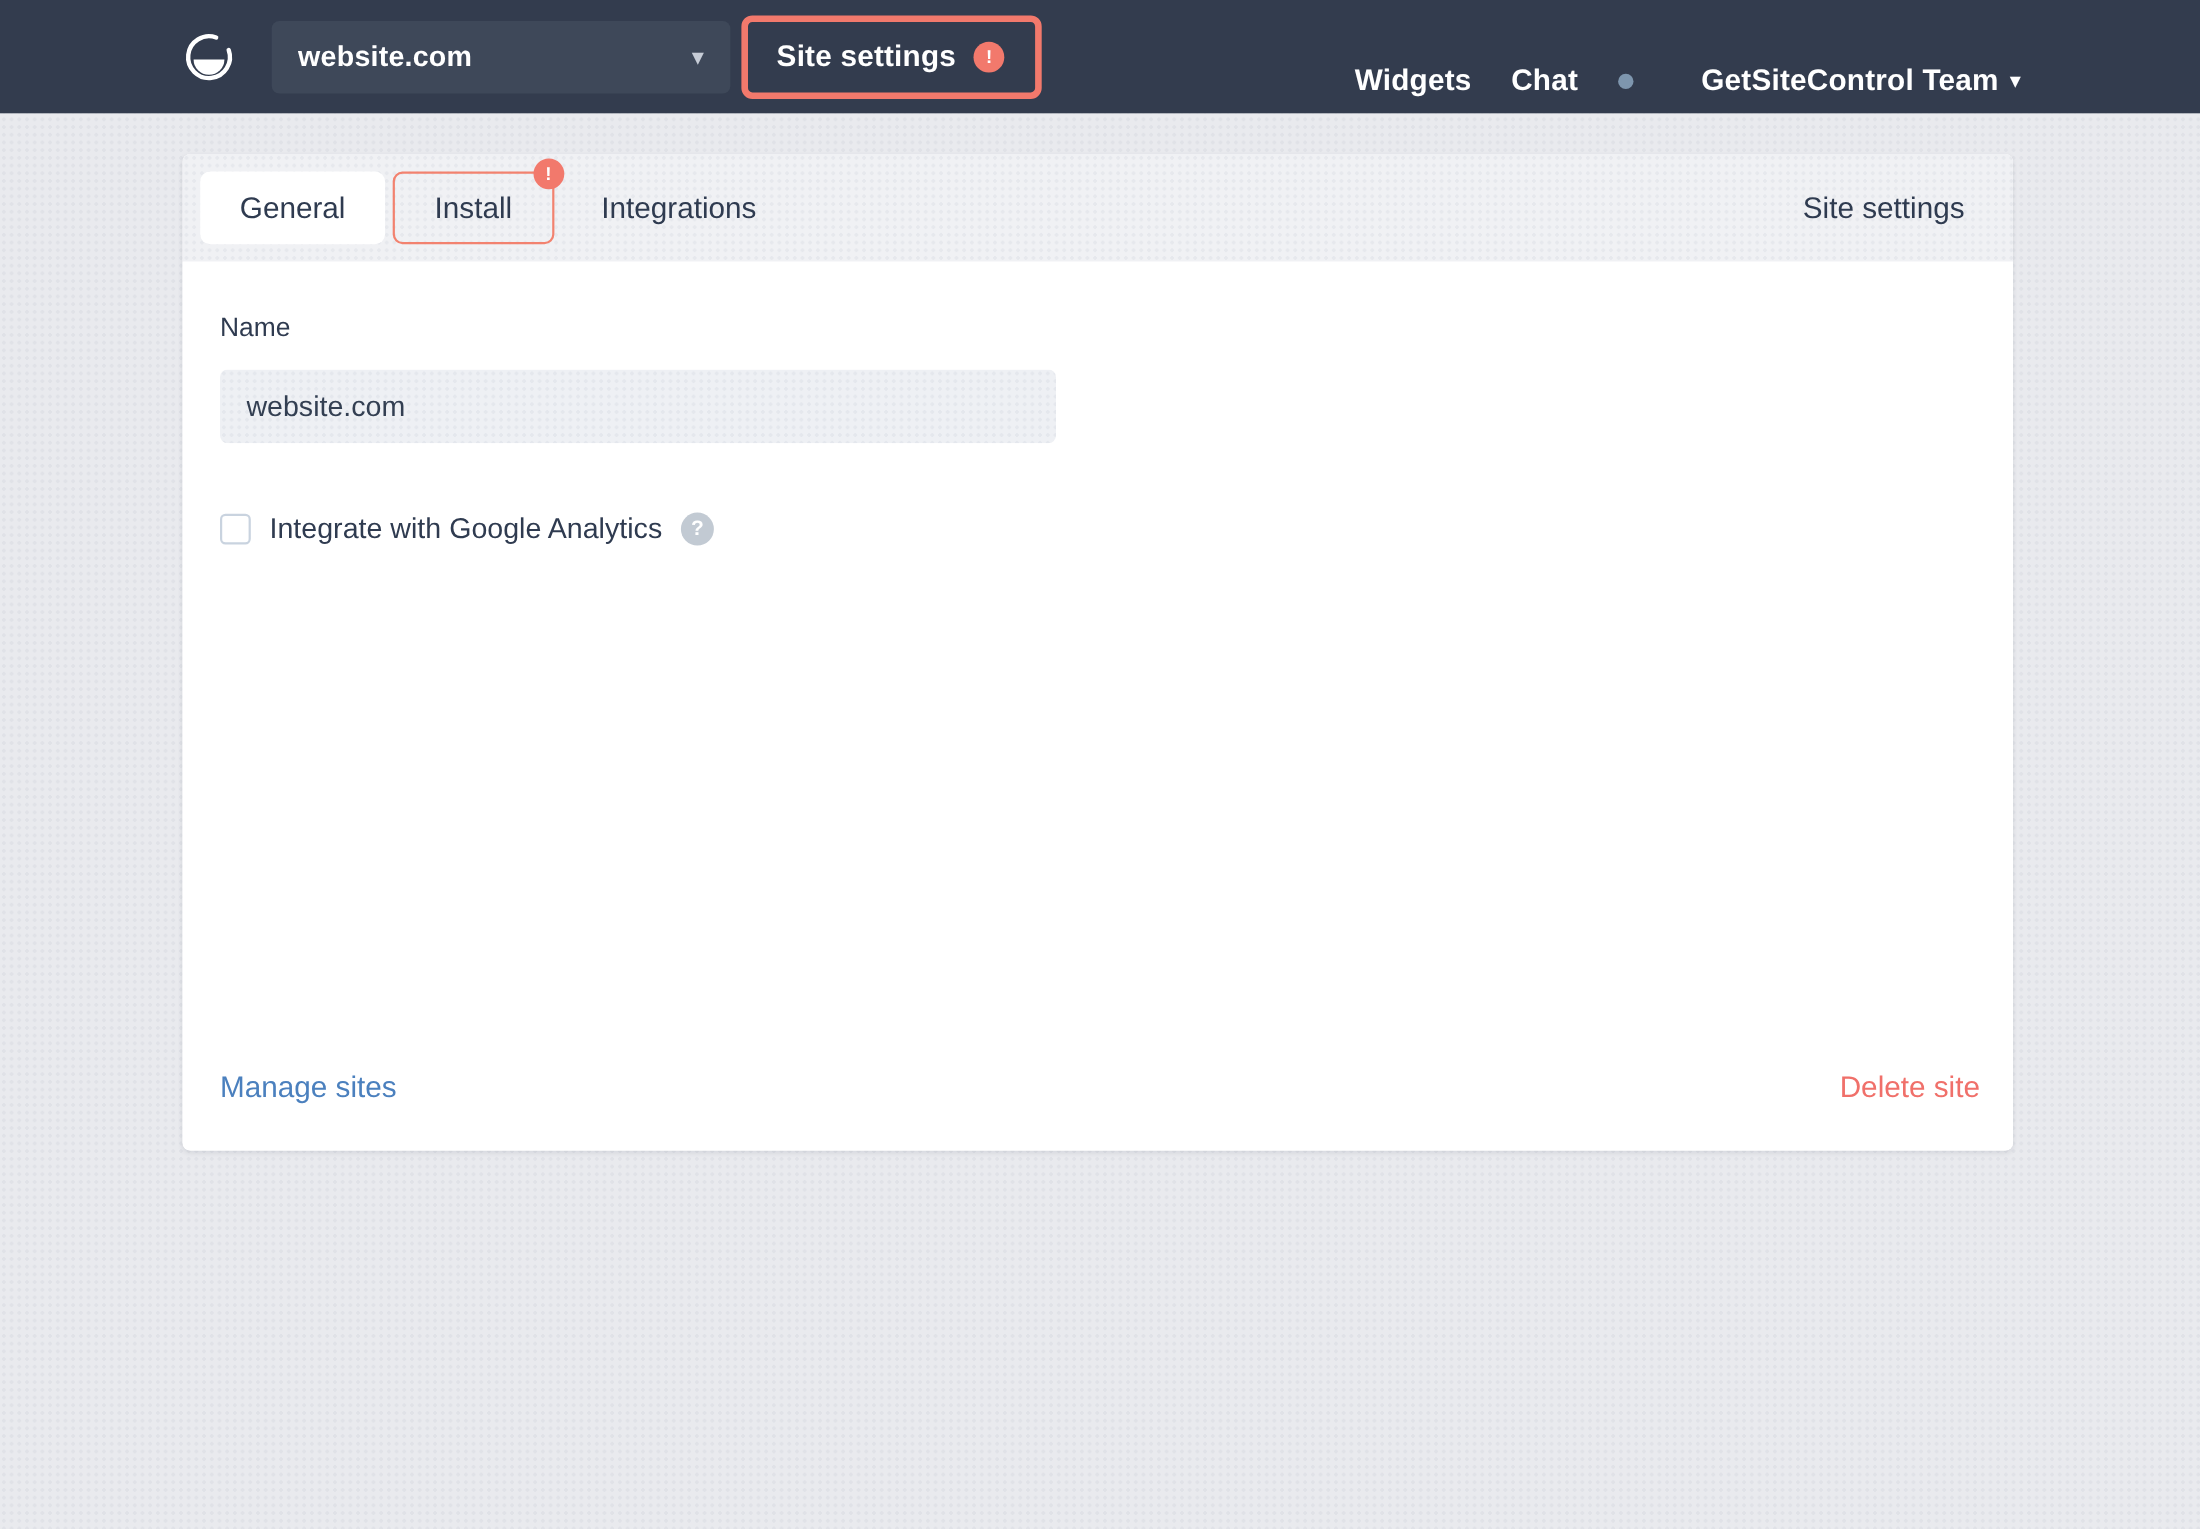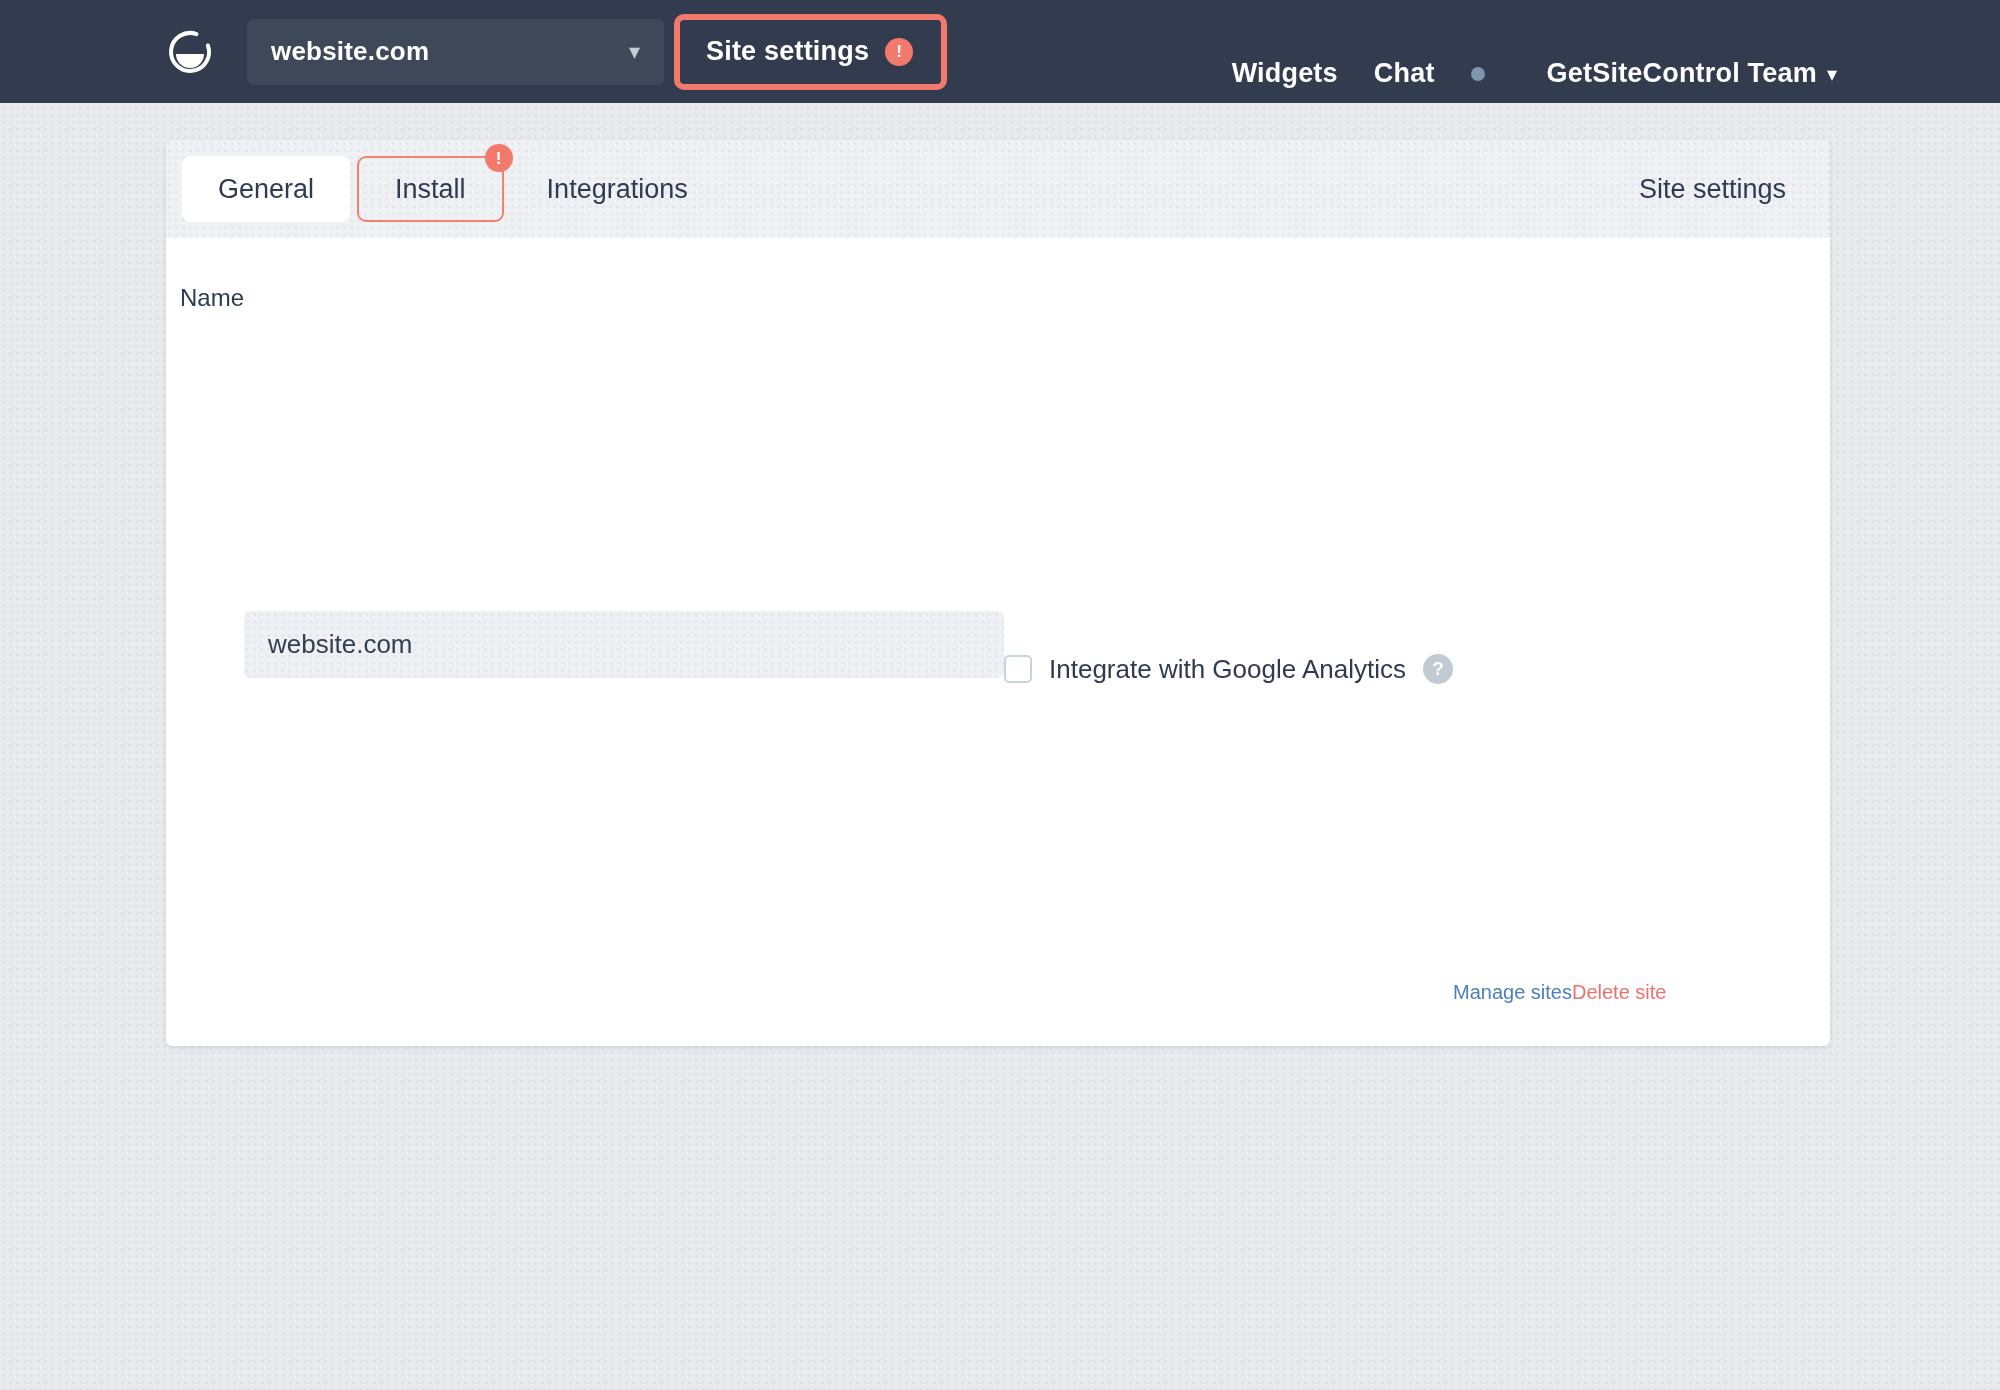--- a/index.html
+++ b/index.html
@@ -99,24 +99,25 @@
   .tab.alert { border: 2px solid #F2826F; }
   .tab .tab-badge { position: absolute; top: -14px; right: -11px; }
   .header-title {
     margin-left: auto; margin-right: 44px;
     font-size: 27px; color: #2F3B50;
   }
 
   
   .card-body {
     flex: 1;
-    padding: 46px 30px 42px 14px;
-    display: flex; flex-direction: row;
+    padding: 46px 30px 42px 34px;
+    display: flex; flex-direction: column;
     border-radius: 0 0 7px 7px;
     background: #FFFFFF;
+    gap: 12px;
   }
   .field-label { font-size: 24px; color: #2F3B50; margin-bottom: 12px; display: block; }
   .name-row { display: flex; align-items: center; }
   .text-input {
     width: 760px; height: 67px;
     background-color: #EEF0F4;
     border: none; outline: none;
     border-radius: 7px;
     padding: 0 24px;
     font-family: inherit;
@@ -144,21 +145,21 @@
   .check-label { margin-left: 17px; font-size: 26px; color: #2F3B50; cursor: pointer; }
   .help {
     margin-left: 17px;
     width: 30px; height: 30px; border-radius: 50%;
     background: #C2CAD3; color: #FFFFFF;
     display: inline-flex; align-items: center; justify-content: center;
     font-size: 19px; font-weight: 700;
     cursor: pointer;
   }
   .card-footer { margin-top: auto; display: flex; align-items: baseline; }
-  .link { font-size: 20px; text-decoration: none; cursor: pointer; }
+  .link { font-size: 27px; text-decoration: none; cursor: pointer; }
   .link.manage { color: #4B80BE; }
   .link.delete { margin-left: auto; color: #F0706A; }
 </style>
 </head>
 <body>
 
 <div class="page textured">
 
   <header class="topbar">
     <div class="logo">

